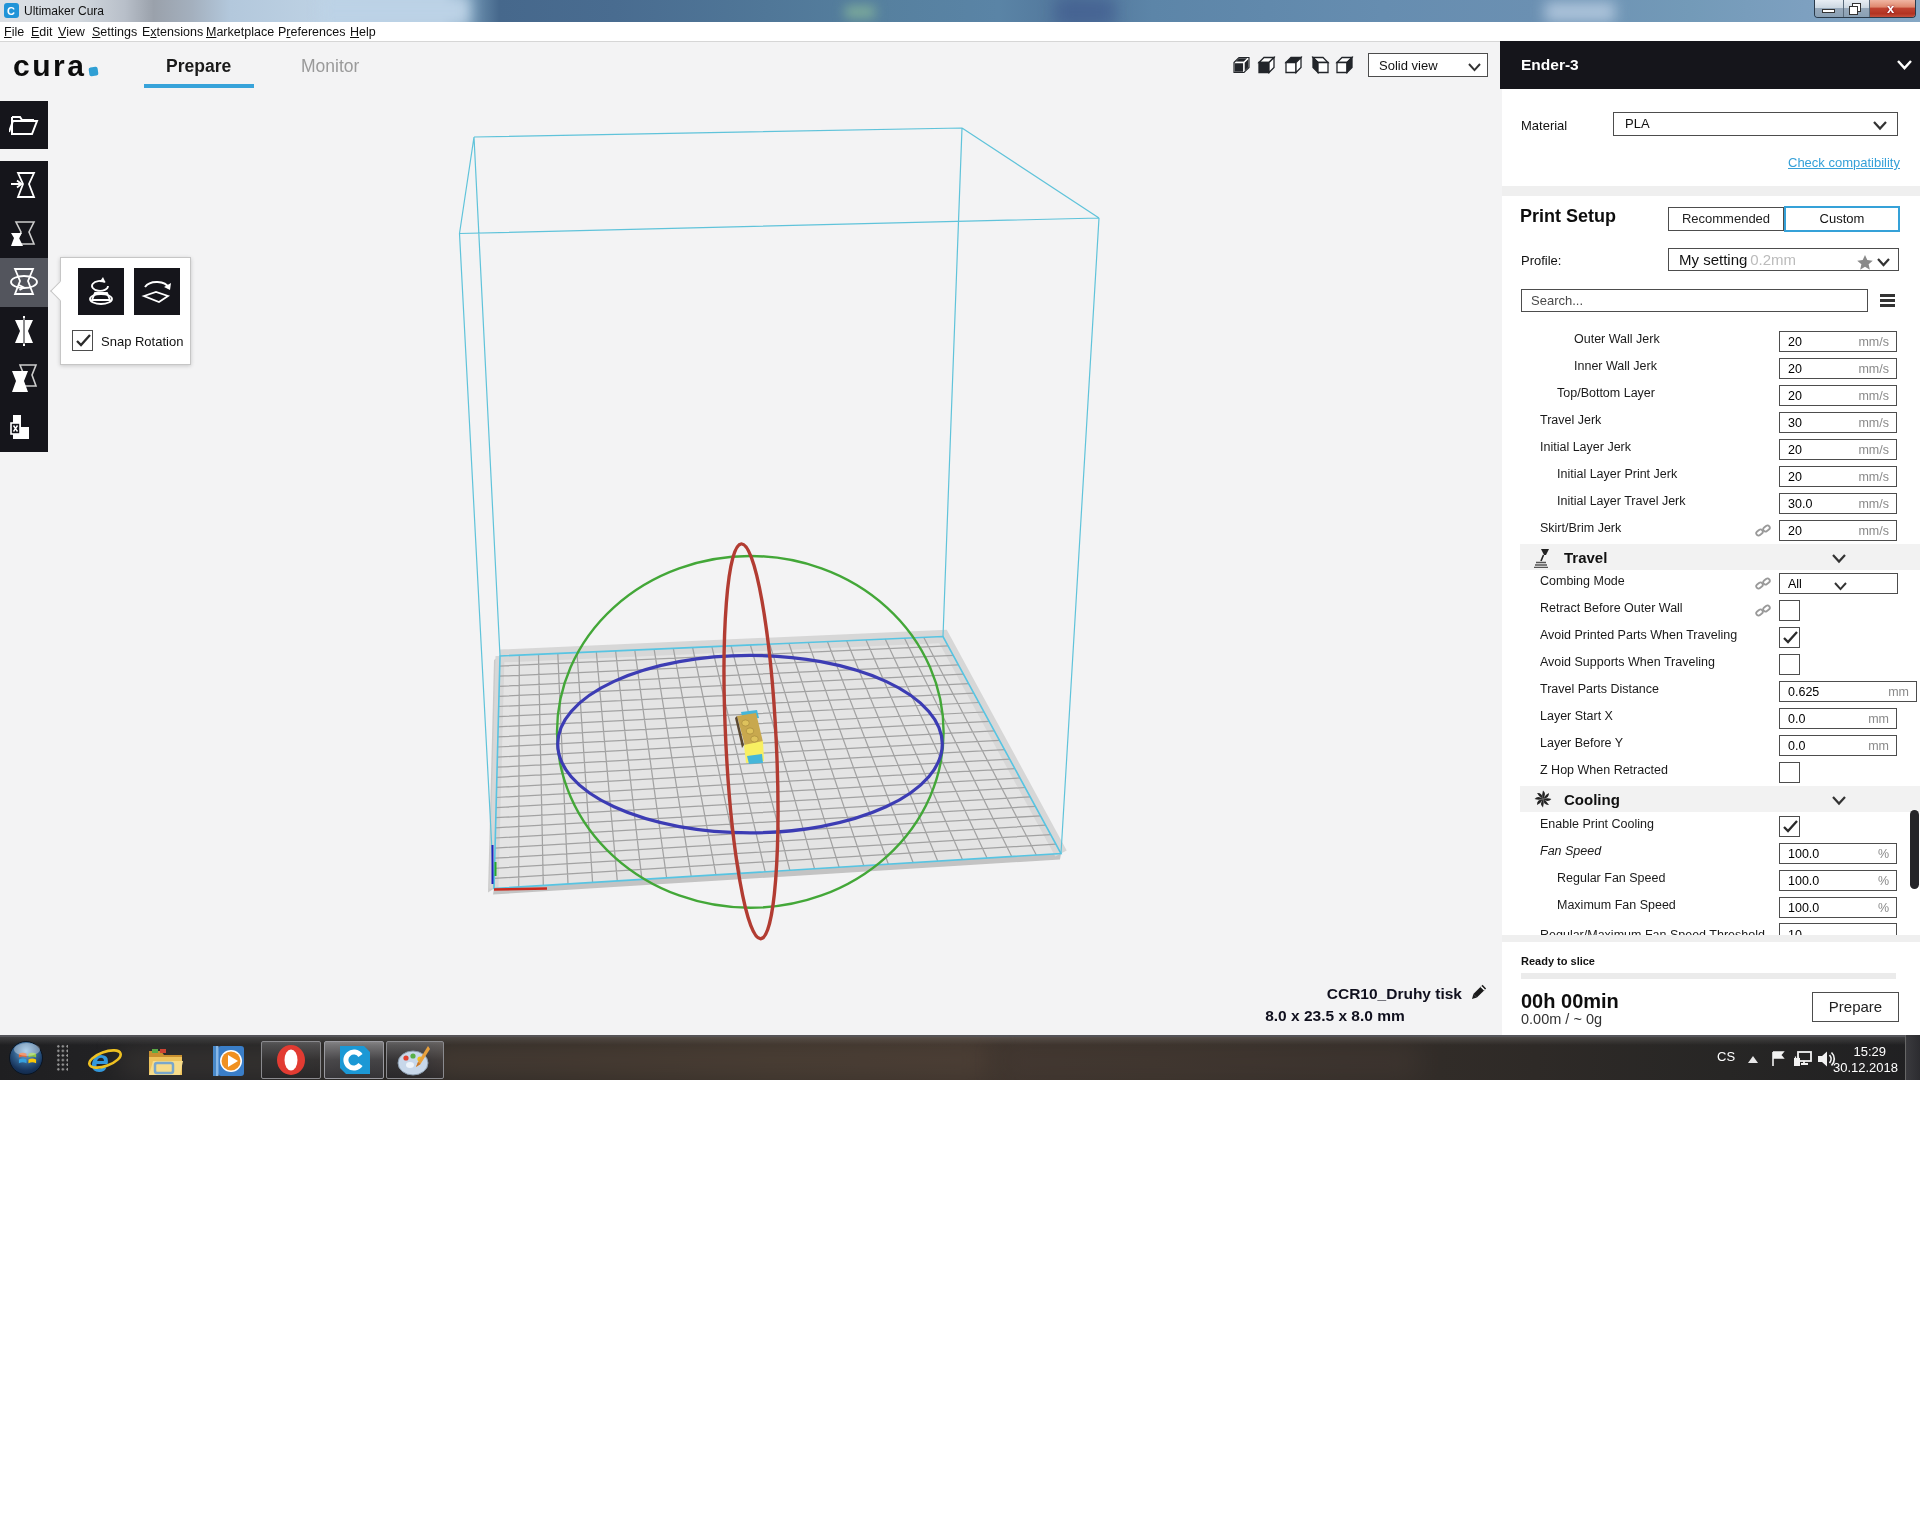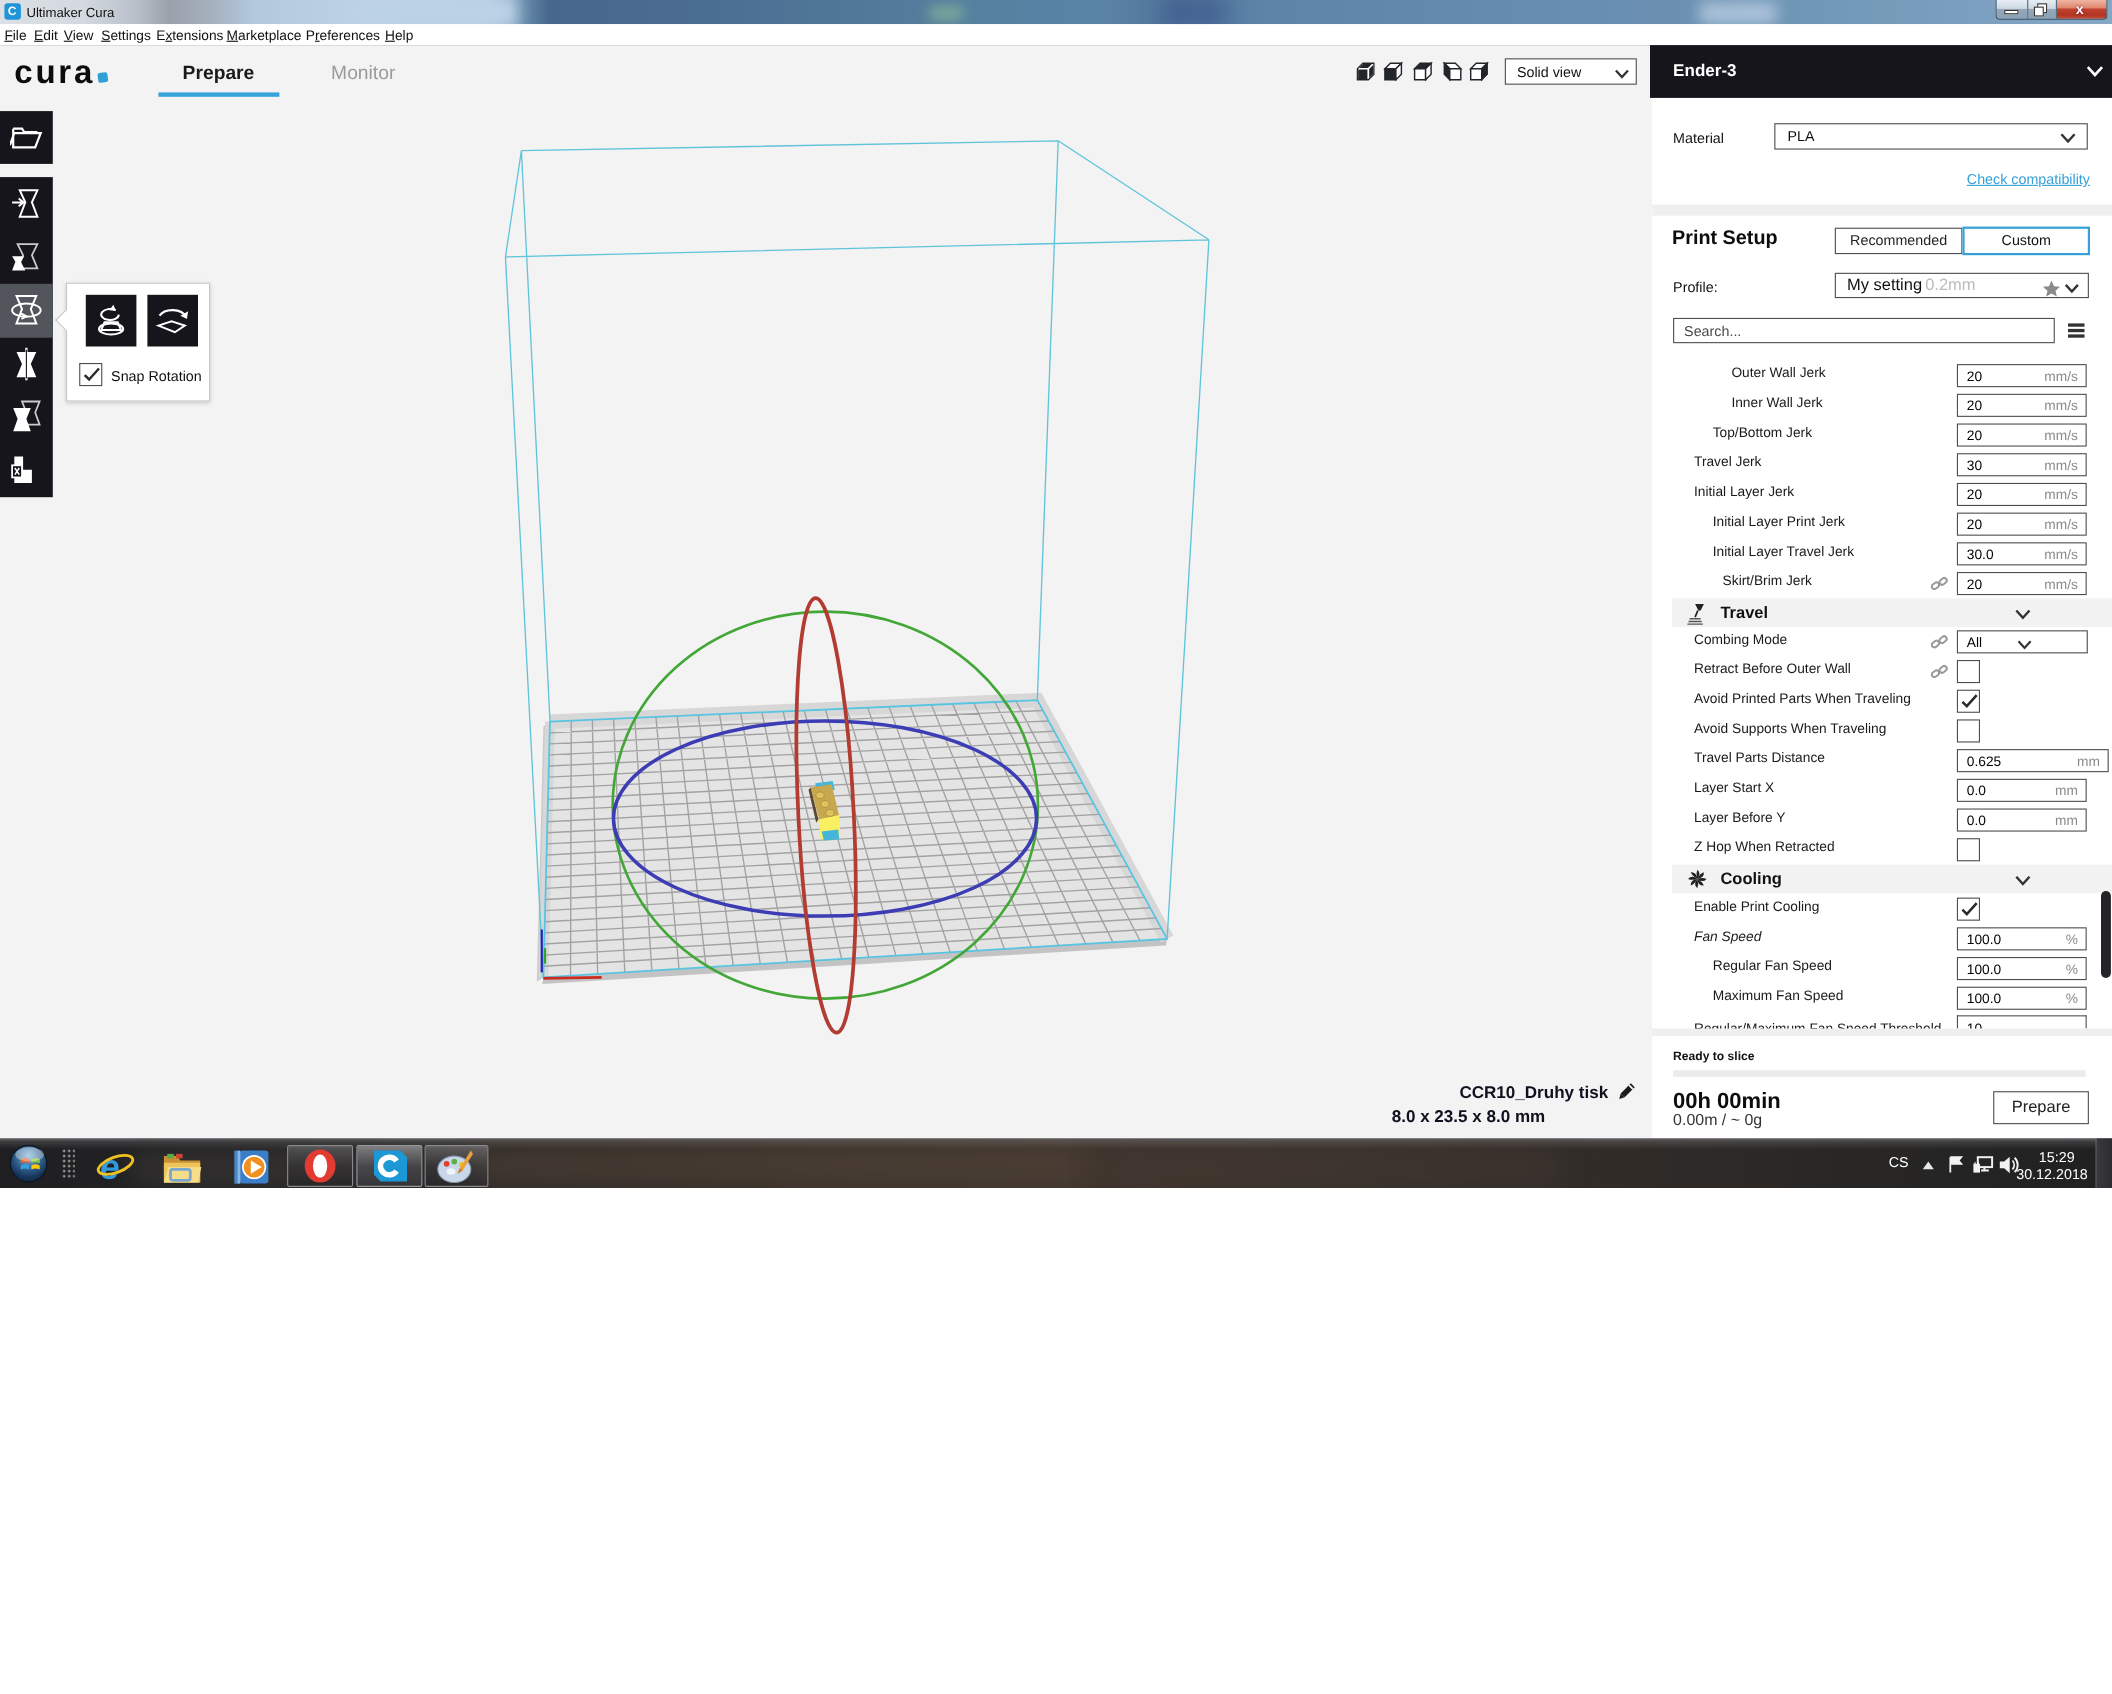--- a/index.html
+++ b/index.html
@@ -222,21 +222,21 @@
 <div style="position:absolute;left:1574px;top:332px;font-size:12.5px;color:#1a1a1a;">Outer Wall Jerk</div>
 <div style="position:absolute;left:1779px;top:331px;width:118px;height:21px;background:#fff;border:1px solid #4d4d4d;font-size:12.5px;color:#000;line-height:21px">
     <span style="position:absolute;left:8px">20</span>
     <span style="position:absolute;right:7px;color:#8a8a8a">mm/s</span>
   </div>
 <div style="position:absolute;left:1574px;top:359px;font-size:12.5px;color:#1a1a1a;">Inner Wall Jerk</div>
 <div style="position:absolute;left:1779px;top:358px;width:118px;height:21px;background:#fff;border:1px solid #4d4d4d;font-size:12.5px;color:#000;line-height:21px">
     <span style="position:absolute;left:8px">20</span>
     <span style="position:absolute;right:7px;color:#8a8a8a">mm/s</span>
   </div>
-<div style="position:absolute;left:1557px;top:386px;font-size:12.5px;color:#1a1a1a;">Top/Bottom Jerk</div>
+<div style="position:absolute;left:1557px;top:386px;font-size:12.5px;color:#1a1a1a;">Top/Bottom Layer</div>
 <div style="position:absolute;left:1779px;top:385px;width:118px;height:21px;background:#fff;border:1px solid #4d4d4d;font-size:12.5px;color:#000;line-height:21px">
     <span style="position:absolute;left:8px">20</span>
     <span style="position:absolute;right:7px;color:#8a8a8a">mm/s</span>
   </div>
 <div style="position:absolute;left:1540px;top:413px;font-size:12.5px;color:#1a1a1a;">Travel Jerk</div>
 <div style="position:absolute;left:1779px;top:412px;width:118px;height:21px;background:#fff;border:1px solid #4d4d4d;font-size:12.5px;color:#000;line-height:21px">
     <span style="position:absolute;left:8px">30</span>
     <span style="position:absolute;right:7px;color:#8a8a8a">mm/s</span>
   </div>
 <div style="position:absolute;left:1540px;top:440px;font-size:12.5px;color:#1a1a1a;">Initial Layer Jerk</div>
@@ -247,21 +247,21 @@
 <div style="position:absolute;left:1557px;top:467px;font-size:12.5px;color:#1a1a1a;">Initial Layer Print Jerk</div>
 <div style="position:absolute;left:1779px;top:466px;width:118px;height:21px;background:#fff;border:1px solid #4d4d4d;font-size:12.5px;color:#000;line-height:21px">
     <span style="position:absolute;left:8px">20</span>
     <span style="position:absolute;right:7px;color:#8a8a8a">mm/s</span>
   </div>
 <div style="position:absolute;left:1557px;top:494px;font-size:12.5px;color:#1a1a1a;">Initial Layer Travel Jerk</div>
 <div style="position:absolute;left:1779px;top:493px;width:118px;height:21px;background:#fff;border:1px solid #4d4d4d;font-size:12.5px;color:#000;line-height:21px">
     <span style="position:absolute;left:8px">30.0</span>
     <span style="position:absolute;right:7px;color:#8a8a8a">mm/s</span>
   </div>
-<div style="position:absolute;left:1540px;top:521px;font-size:12.5px;color:#1a1a1a;margin-left:26px;">Skirt/Brim Jerk</div>
+<div style="position:absolute;left:1540px;top:521px;font-size:12.5px;color:#1a1a1a;">Skirt/Brim Jerk</div>
 <svg width="16" height="16" viewBox="0 0 16 16" style="position:absolute;left:1755px;top:523px">
     <g fill="none" stroke="#999" stroke-width="1.8">
       <rect x="1" y="7.2" width="7" height="4.6" rx="2.3" transform="rotate(-38 4.5 9.5)"></rect>
       <rect x="8" y="3.2" width="7" height="4.6" rx="2.3" transform="rotate(-38 11.5 5.5)"></rect>
     </g>
   </svg>
 <div style="position:absolute;left:1779px;top:520px;width:118px;height:21px;background:#fff;border:1px solid #4d4d4d;font-size:12.5px;color:#000;line-height:21px">
     <span style="position:absolute;left:8px">20</span>
     <span style="position:absolute;right:7px;color:#8a8a8a">mm/s</span>
   </div>

